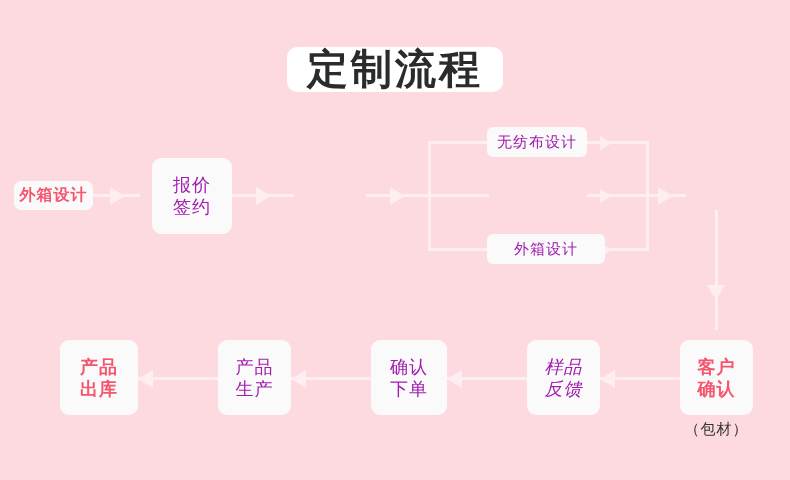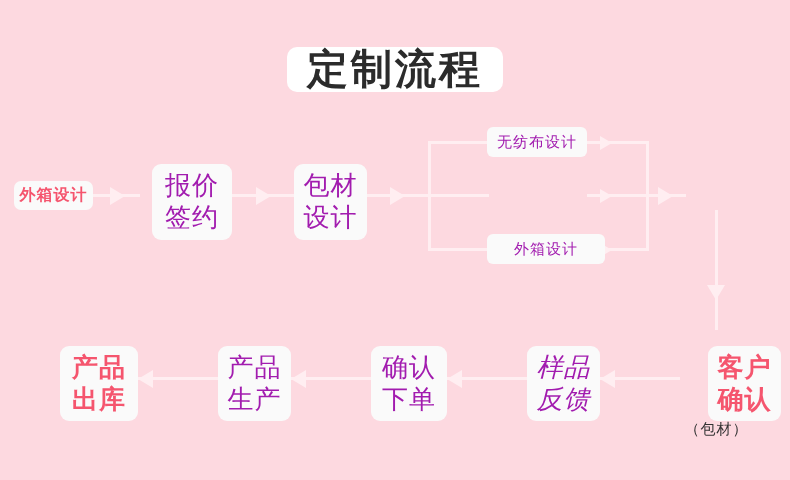--- a/index.html
+++ b/index.html
@@ -43,24 +43,23 @@
     border-radius: 9px;
     display: flex;
     flex-direction: column;
     align-items: center;
     justify-content: center;
     text-align: center;
     color: #a21caf;
     box-sizing: border-box;
   }
   .node.square {
-    font-size: 26px;
+    font-size: 18px;
     line-height: 1.22;
     letter-spacing: 1px;
-    margin-top: 6px;
   }
   .node.pill {
     font-size: 16px;
     font-weight: 700;
     letter-spacing: 1px;
     border-radius: 7px;
   }
   .node.branch {
     font-size: 15px;
     letter-spacing: 1px;
@@ -173,24 +172,20 @@
 
   <div class="node pill accent" style="left:14px; top:181px; width:79px; height:29px;">
     <span>外箱设计</span>
   </div>
 
   <div class="node square" style="left:152px; top:158px; width:80px; height:76px;">
     <span class="line1">报价</span>
     <span class="line2">签约</span>
   </div>
 
-  <div class="node square" style="left:294px; top:158px; width:73px; height:76px;">
-    <span class="line1">包材</span>
-    <span class="line2">设计</span>
-  </div>
 
 
   <div class="node branch" style="left:487px; top:127px; width:100px; height:30px;">
     <span>无纺布设计</span>
   </div>
 
 
   <div class="node branch" style="left:487px; top:234px; width:118px; height:30px;">
     <span>外箱设计</span>
   </div>
@@ -208,20 +203,20 @@
   <div class="node square" style="left:371px; top:340px; width:76px; height:75px;">
     <span class="line1">确认</span>
     <span class="line2">下单</span>
   </div>
 
   <div class="node square" style="left:527px; top:340px; width:73px; height:75px;font-style:italic;">
     <span class="line1">样品</span>
     <span class="line2">反馈</span>
   </div>
 
-  <div class="node square accent" style="left:708px; top:340px; width:73px; height:75px;">
+  <div class="node square accent" style="left:680px; top:340px; width:73px; height:75px;">
     <span class="line1">客户</span>
     <span class="line2">确认</span>
   </div>
 
   <div class="caption" style="left:680px; top:420px; width:73px;">（包材）</div>
 
 </div>
 
 </body></html>

